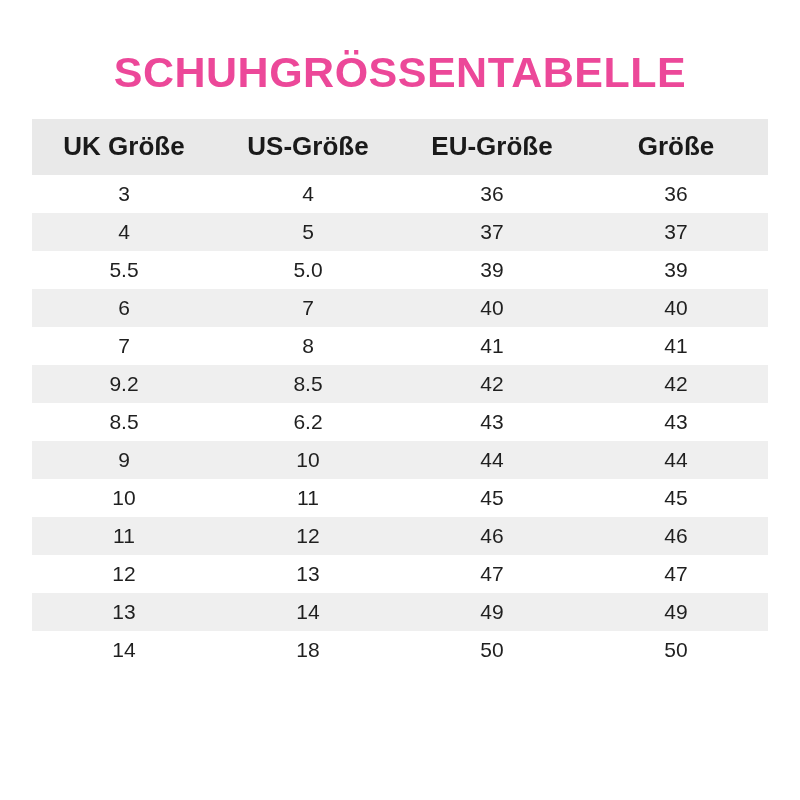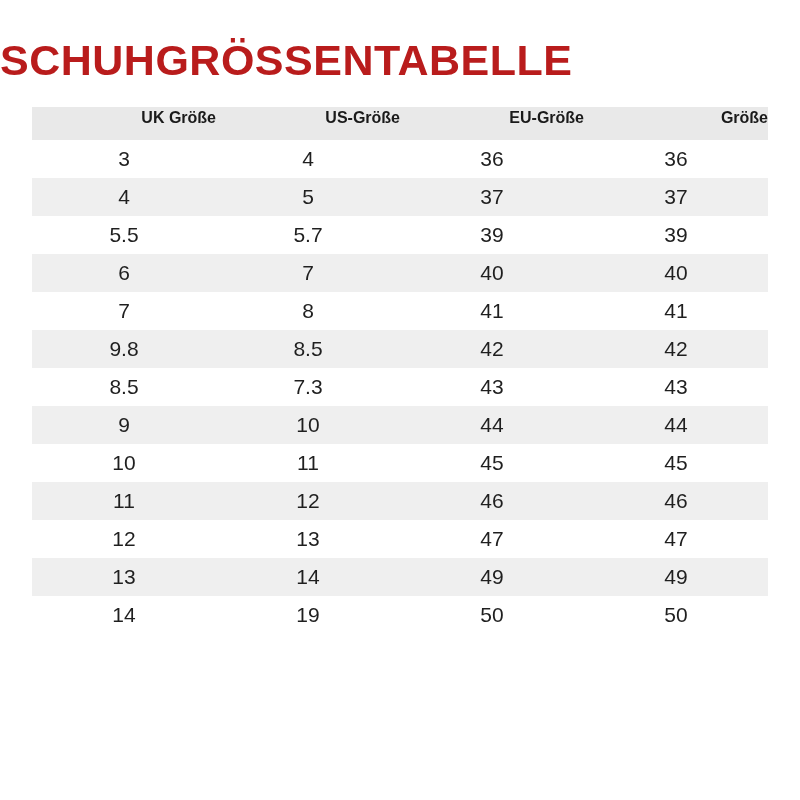--- a/index.html
+++ b/index.html
@@ -15,42 +15,43 @@
     overflow: hidden;
   }
   .page {
     width: 800px;
     height: 800px;
     box-sizing: border-box;
     display: flex;
     flex-direction: column;
   }
   .title {
+    text-align: center;
     font-size: 43px;
     font-weight: bold;
     letter-spacing: 0.5px;
-    margin-top: 36px;
+    margin-top: 48px;
     margin-bottom: 22px;
-    color: #b91c1c;
+    color: #ec4899;
   }
   .table-wrap {
     padding: 0 32px;
     flex: 1;
   }
   table.size-table {
     width: 100%;
     border-collapse: collapse;
     table-layout: fixed;
   }
   table.size-table thead th {
     background: #e9e9e9;
-    font-size: 16px;
+    font-size: 26px;
     font-weight: bold;
-    padding: 2px 0 13px 0;
-    text-align: right;
+    padding: 12px 0 13px 0;
+    text-align: center;
     color: #1a1a1a;
   }
   table.size-table tbody td {
     font-size: 21px;
     text-align: center;
     padding: 7px 0 7px 0;
     color: #1f1f1f;
   }
   table.size-table tbody tr:nth-child(odd) {
     background: #ffffff;
@@ -84,45 +85,45 @@
             <td>36</td>
           </tr>
           <tr>
             <td>4</td>
             <td>5</td>
             <td>37</td>
             <td>37</td>
           </tr>
           <tr>
             <td>5.5</td>
-            <td>5.7</td>
+            <td>5.0</td>
             <td>39</td>
             <td>39</td>
           </tr>
           <tr>
             <td>6</td>
             <td>7</td>
             <td>40</td>
             <td>40</td>
           </tr>
           <tr>
             <td>7</td>
             <td>8</td>
             <td>41</td>
             <td>41</td>
           </tr>
           <tr>
-            <td>9.8</td>
+            <td>9.2</td>
             <td>8.5</td>
             <td>42</td>
             <td>42</td>
           </tr>
           <tr>
             <td>8.5</td>
-            <td>7.3</td>
+            <td>6.2</td>
             <td>43</td>
             <td>43</td>
           </tr>
           <tr>
             <td>9</td>
             <td>10</td>
             <td>44</td>
             <td>44</td>
           </tr>
           <tr>
@@ -144,21 +145,21 @@
             <td>47</td>
           </tr>
           <tr>
             <td>13</td>
             <td>14</td>
             <td>49</td>
             <td>49</td>
           </tr>
           <tr>
             <td>14</td>
-            <td>19</td>
+            <td>18</td>
             <td>50</td>
             <td>50</td>
           </tr>
         </tbody>
     </table>
   </div>
 
 </div>
 
 </body></html>

